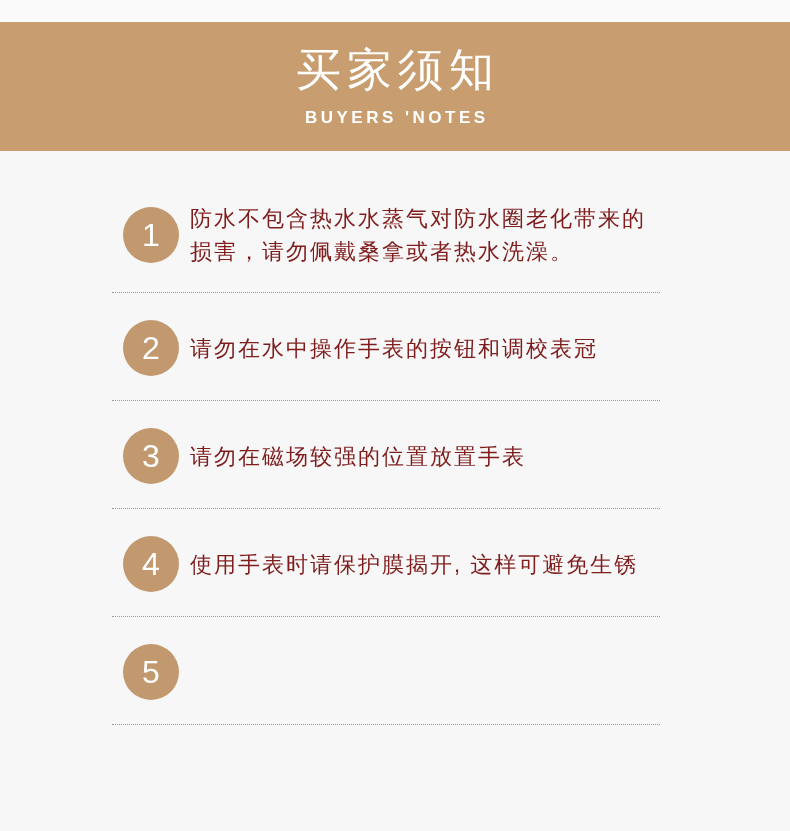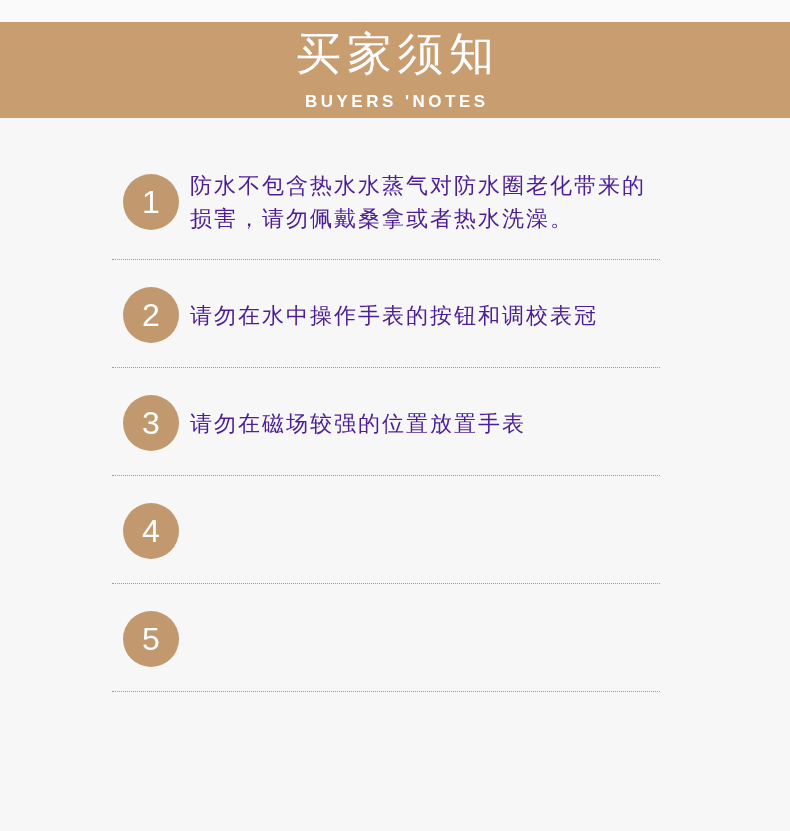--- a/index.html
+++ b/index.html
@@ -8,21 +8,21 @@
     height: 831px;
     background: #f7f7f7;
     font-family: "Liberation Sans", "DejaVu Sans", sans-serif;
     overflow: hidden;
   }
   .top-strip {
     height: 22px;
     background: #fafafa;
   }
   .header {
-    height: 96px;
+    height: 129px;
     background: #c89e71;
     display: flex;
     flex-direction: column;
     align-items: center;
     justify-content: center;
     gap: 12px;
     color: #ffffff;
   }
   .title {
     font-size: 45px;
@@ -66,21 +66,21 @@
     align-items: center;
     justify-content: center;
     flex-shrink: 0;
     line-height: 1;
   }
   .note-text {
     margin: 0 0 0 11px;
     font-size: 22px;
     line-height: 33px;
     letter-spacing: 2px;
-    color: #4c1d95;
+    color: #7f1d1d;
     max-width: 470px;
   }
 </style>
 </head>
 <body>
 
 <div class="page">
 
   <div class="top-strip"></div>
 
@@ -108,20 +108,21 @@
     <section class="note">
       <div class="note-row">
         <div class="badge">3</div>
         <p class="note-text">请勿在磁场较强的位置放置手表</p>
       </div>
     </section>
 
     <section class="note">
       <div class="note-row">
         <div class="badge">4</div>
+        <p class="note-text">使用手表时请保护膜揭开, 这样可避免生锈</p>
       </div>
     </section>
 
     <section class="note">
       <div class="note-row">
         <div class="badge">5</div>
       </div>
     </section>
 
   </main>

